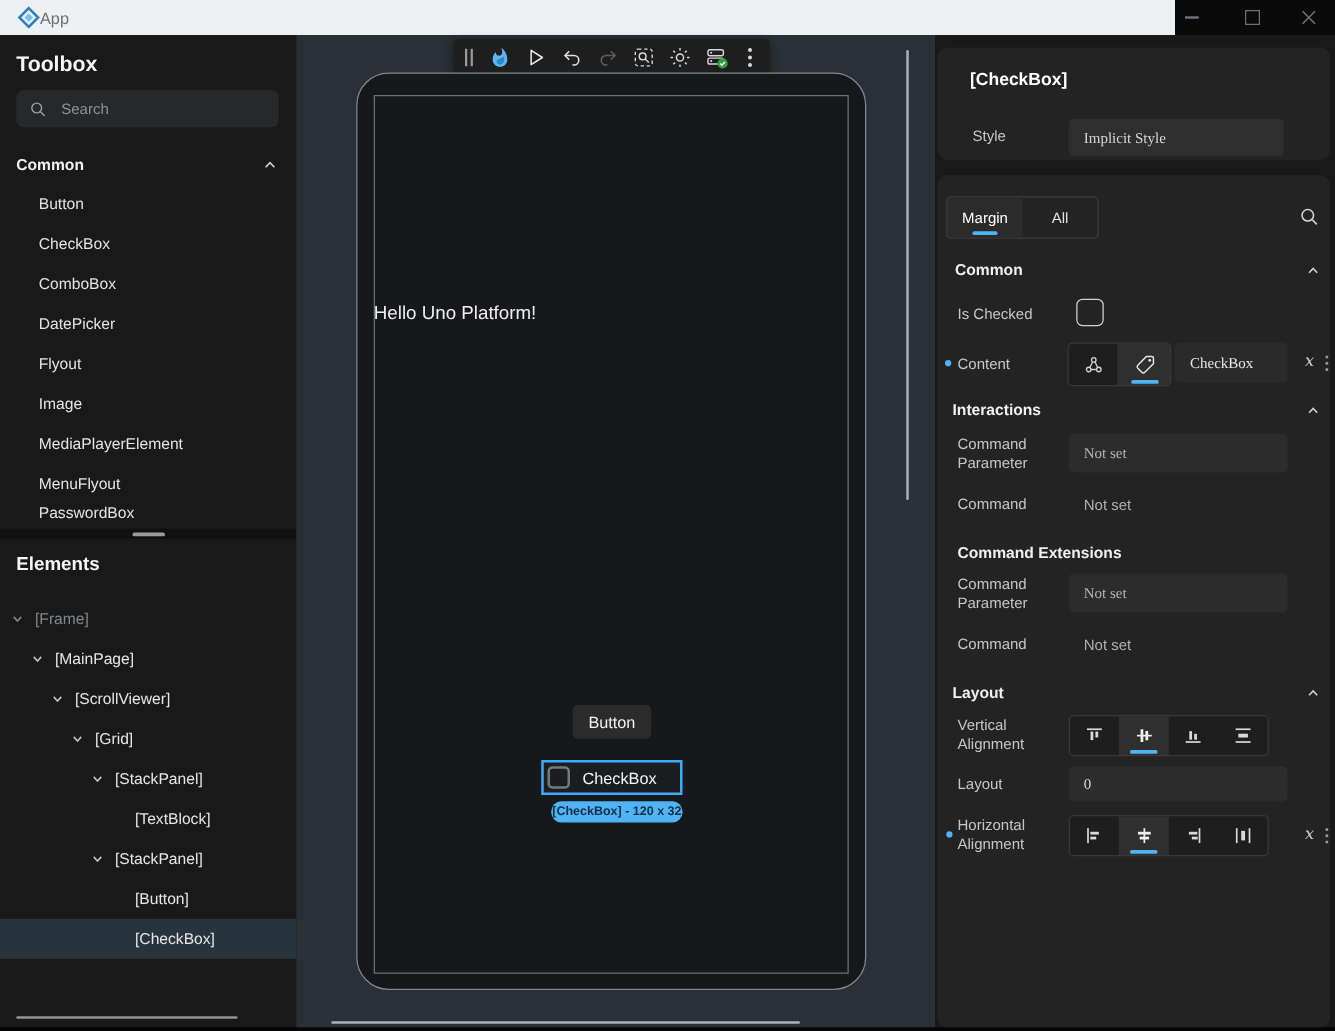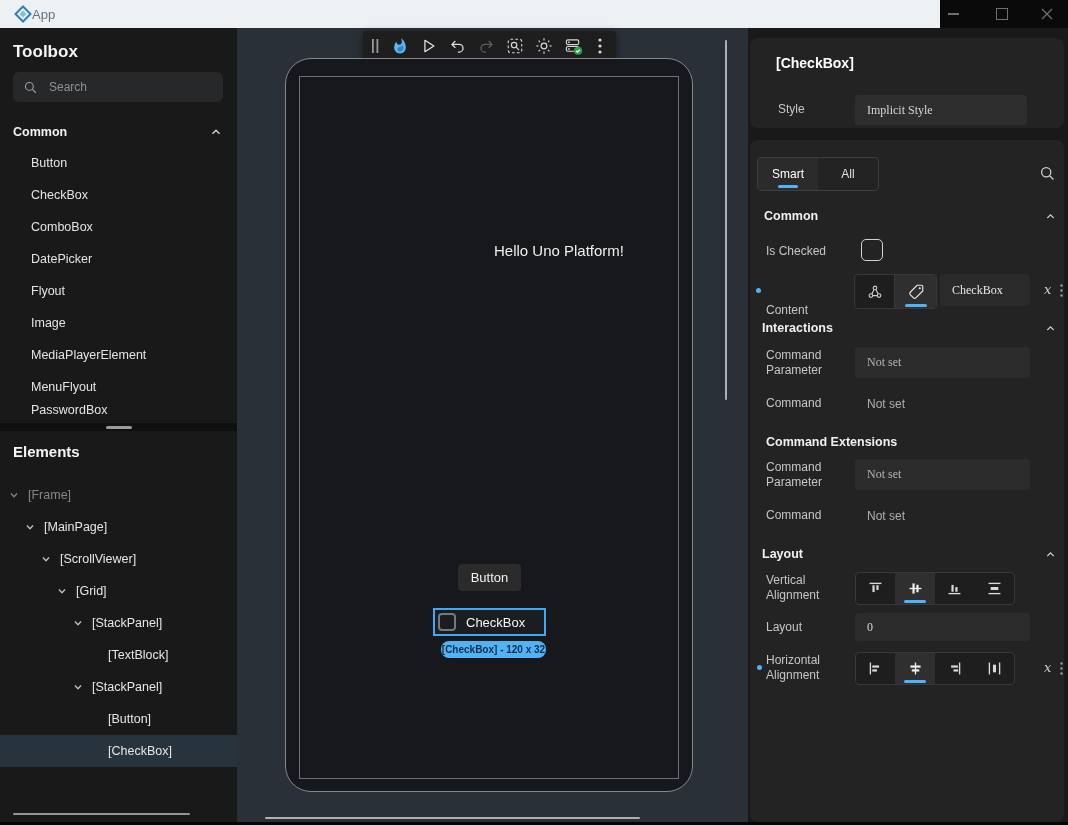--- a/index.html
+++ b/index.html
@@ -37,21 +37,21 @@
   .vscroll{width:2px;border-radius:2px;background:#aab0b5;}
 
   
   .canvas{left:237px;top:28px;width:511px;height:794px;background:#2a3037;}
   .floatbar{left:126px;top:3px;width:253px;height:30px;background:#1e1e1e;border-radius:4px;
             box-shadow:0 2px 8px rgba(0,0,0,.45);display:flex;align-items:center;padding:0 5px;gap:3px;box-sizing:border-box;}
   .tbtn{width:26px;height:26px;display:flex;align-items:center;justify-content:center;border-radius:3px;}
   .phone{left:48px;top:30px;width:408px;height:734px;background:#16181b;border:1px solid #84888c;
          border-radius:26px;box-sizing:border-box;}
   .screen{left:62px;top:48px;width:380px;height:703px;border:1px solid #6d7175;box-sizing:border-box;}
-  .greeting{left:62px;top:214px;width:448px;text-align:center;color:#efefef;font-size:15px;margin-left:36px;}
+  .greeting{left:62px;top:214px;width:448px;color:#efefef;font-size:15px;}
   .pbutton{left:221px;top:536px;width:63px;height:27px;background:#2b2b2b;border-radius:4px;
            color:#f2f2f2;font-size:13px;display:flex;align-items:center;justify-content:center;}
   .pcheck{left:196px;top:580px;width:113px;height:28px;border:2px solid #3fa9f5;box-sizing:border-box;
           display:flex;align-items:center;background:#1b1d20;}
   .pcheck .box{width:18px;height:18px;border:2px solid #75797d;border-radius:4px;margin-left:3px;box-sizing:border-box;}
   .pcheck .lab{color:#f5f5f5;font-size:13px;margin-left:10px;}
   .selbadge{left:204px;top:613px;width:105px;height:17px;background:#4fb3f6;border-radius:8px;
             color:#0d2f45;font-size:10px;font-weight:bold;display:flex;align-items:center;justify-content:center;}
 
   
@@ -294,21 +294,21 @@
   <div class="abs card" style="left:2px;top:10px;width:314px;height:90px;">
     <div class="abs" style="left:26px;top:17px;font-size:14px;font-weight:bold;color:#ffffff;">[CheckBox]</div>
     <div class="abs lbl" style="left:28px;top:64px;">Style</div>
     <input class="abs valbox" style="left: 105px; top: 57px; width: 172px; height: 30px; color: rgb(214, 214, 214); background: rgb(46, 46, 46);" value="Implicit Style">
   </div>
 
   <div class="abs card" style="left:2px;top:112px;width:314px;height:682px;"></div>
 
   <div class="abs tabgroup" style="left:9px;top:129px;">
     <div class="tab active">
-      <span>Smart</span>
+      <span>Margin</span>
         <span class="ul"></span>
     </div>
     <div class="tab">
       <span>All</span>
     </div>
   </div>
   <span class="abs" style="left:291px;top:137px;">
     <svg width="17" height="17" viewBox="0 0 20 20">
         <circle cx="8.5" cy="8.5" r="5.4" fill="none" stroke="#d0d0d0" stroke-width="1.5"></circle>
         <path d="M12.6 12.6 L17 17" stroke="#d0d0d0" stroke-width="1.5"></path>
@@ -319,21 +319,21 @@
   <span class="abs" style="left:296px;top:182px;">
     <svg width="13" height="13" viewBox="0 0 14 14">
         <path d="M3.5 8.8 L7 5.2 L10.5 8.8" fill="none" stroke="#d0d0d0" stroke-width="1.4"></path>
       </svg>
   </span>
 
   <div class="abs lbl" style="left:18px;top:216px;">Is Checked</div>
   <div class="abs cbox" style="left:113px;top:211px;"></div>
 
   <span class="abs dot" style="left:8px;top:260px;"></span>
-  <div class="abs lbl" style="left:18px;top:256px;margin-top:19px;">Content</div>
+  <div class="abs lbl" style="left:18px;top:256px;">Content</div>
   <div class="abs icongroup" style="left:106px;top:246px;width:81px;height:33px;">
     <div class="icell" style="width:40px;border-right:1px solid #383838;box-sizing:border-box;">
       <svg width="18" height="18" viewBox="0 0 20 20">
           <g fill="none" stroke="#d0d0d0" stroke-width="1.2">
             <circle cx="10" cy="5.5" r="2"></circle>
             <circle cx="5.5" cy="14" r="2"></circle>
             <circle cx="14.5" cy="14" r="2"></circle>
             <path d="M8.9 7.3 L6.5 12.2"></path>
             <path d="M11.1 7.3 L13.5 12.2"></path>
             <path d="M7.5 14 H12.5"></path>

